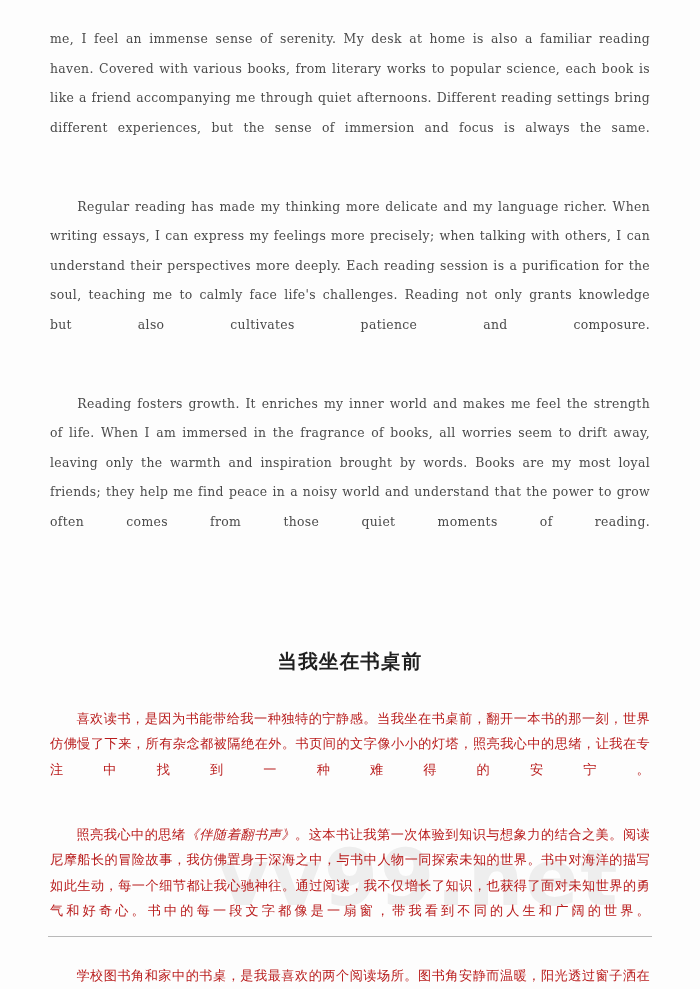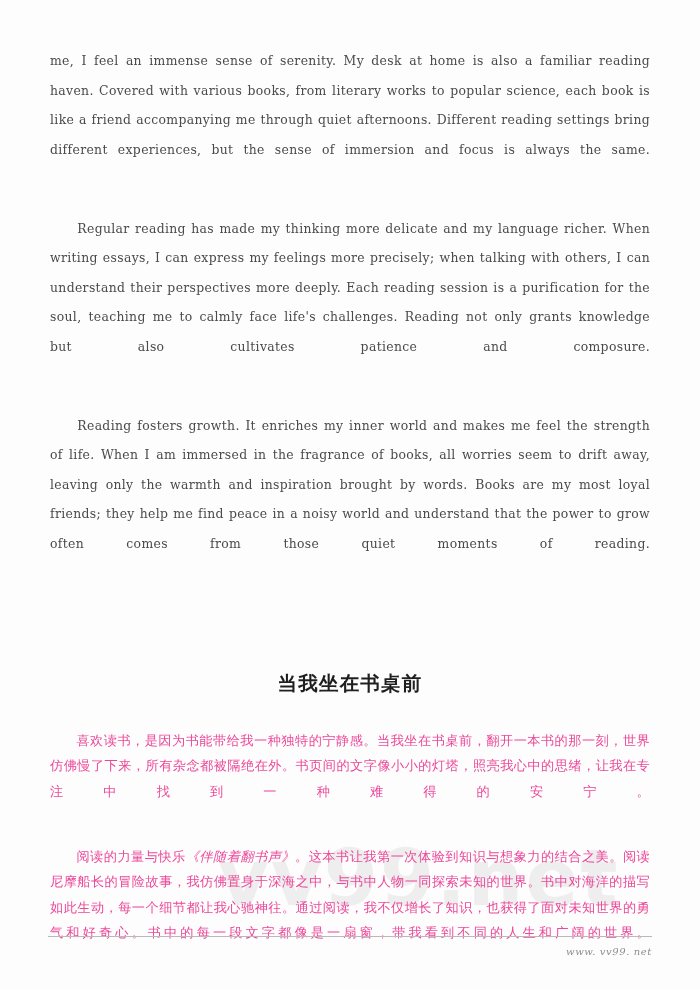--- a/index.html
+++ b/index.html
@@ -57,21 +57,21 @@
   #content {
     position: absolute;
     left: 50px;
     top: 0;
     width: 600px;
     z-index: 2;
   }
 
   
   .en-block {
-    padding-top: 46px;
+    padding-top: 24px;
   }
   .en-para {
     font-family: "DejaVu Serif", "Liberation Serif", serif;
     font-size: 12.4px;
     line-height: 29.5px;
     color: #4a4a4a;
     text-align: justify;
     text-justify: inter-word;
     letter-spacing: 0.35px;
     margin: 0;
@@ -104,21 +104,21 @@
   }
 
   .cn-block {
     padding-top: 31px;
   }
   .cn-para {
     margin: 0;
     font-family: "DejaVu Serif", "Liberation Serif", serif;
     font-size: 13.2px;
     line-height: 25.5px;
-    color: #ec4899;
+    color: #b91c1c;
     text-align: justify;
     text-indent: 2em;
     letter-spacing: 0.2px;
   }
   .cn-para + .cn-para {
     margin-top: 14px;
   }
   .cn-para::after {
     content: "";
     display: inline-block;
@@ -170,28 +170,27 @@
 
     <h1 class="cn-title">当我坐在书桌前</h1>
 
     <div class="cn-block">
 
       <p class="cn-para">
         <span>喜欢读书，是因为书能带给我一种独特的宁静感。当我坐在书桌前，翻开一本书的那一刻，世界仿佛慢了下来，所有杂念都被隔绝在外。书页间的文字像小小的灯塔，照亮我心中的思绪，让我在专注中找到一种难得的安宁。</span>
       </p>
 
       <p class="cn-para">
-        <span>阅读的力量与快乐</span><span class="book-title">《伴随着翻书声》</span><span>。这本书让我第一次体验到知识与想象力的结合之美。阅读尼摩船长的冒险故事，我仿佛置身于深海之中，与书中人物一同探索未知的世界。书中对海洋的描写如此生动，每一个细节都让我心驰神往。通过阅读，我不仅增长了知识，也获得了面对未知世界的勇气和好奇心。书中的每一段文字都像是一扇窗，带我看到不同的人生和广阔的世界。</span>
+        <span>照亮我心中的思绪</span><span class="book-title">《伴随着翻书声》</span><span>。这本书让我第一次体验到知识与想象力的结合之美。阅读尼摩船长的冒险故事，我仿佛置身于深海之中，与书中人物一同探索未知的世界。书中对海洋的描写如此生动，每一个细节都让我心驰神往。通过阅读，我不仅增长了知识，也获得了面对未知世界的勇气和好奇心。书中的每一段文字都像是一扇窗，带我看到不同的人生和广阔的世界。</span>
       </p>
 
       <p class="cn-para">
         <span>学校图书角和家中的书桌，是我最喜欢的两个阅读场所。图书角安静而温暖，阳光透过窗子洒在书页上，微风吹动窗帘，伴随着翻书声，我沉浸在文字的世界里。而在家中，我可以任意挑选想读的书籍，茶香伴随着书香，让阅读的过程更加舒适和惬意。不同的场景给我不同的阅读体验，但每一次阅读都让我感受到文字的力量。</span>
       </p>
 
     </div>
   </div>
 
   <div id="footer">
     <div id="footer-rule"></div>
-    <div id="footer-url">www. vv99. net</div>
   </div>
 
 </div>
 
 </body></html>

